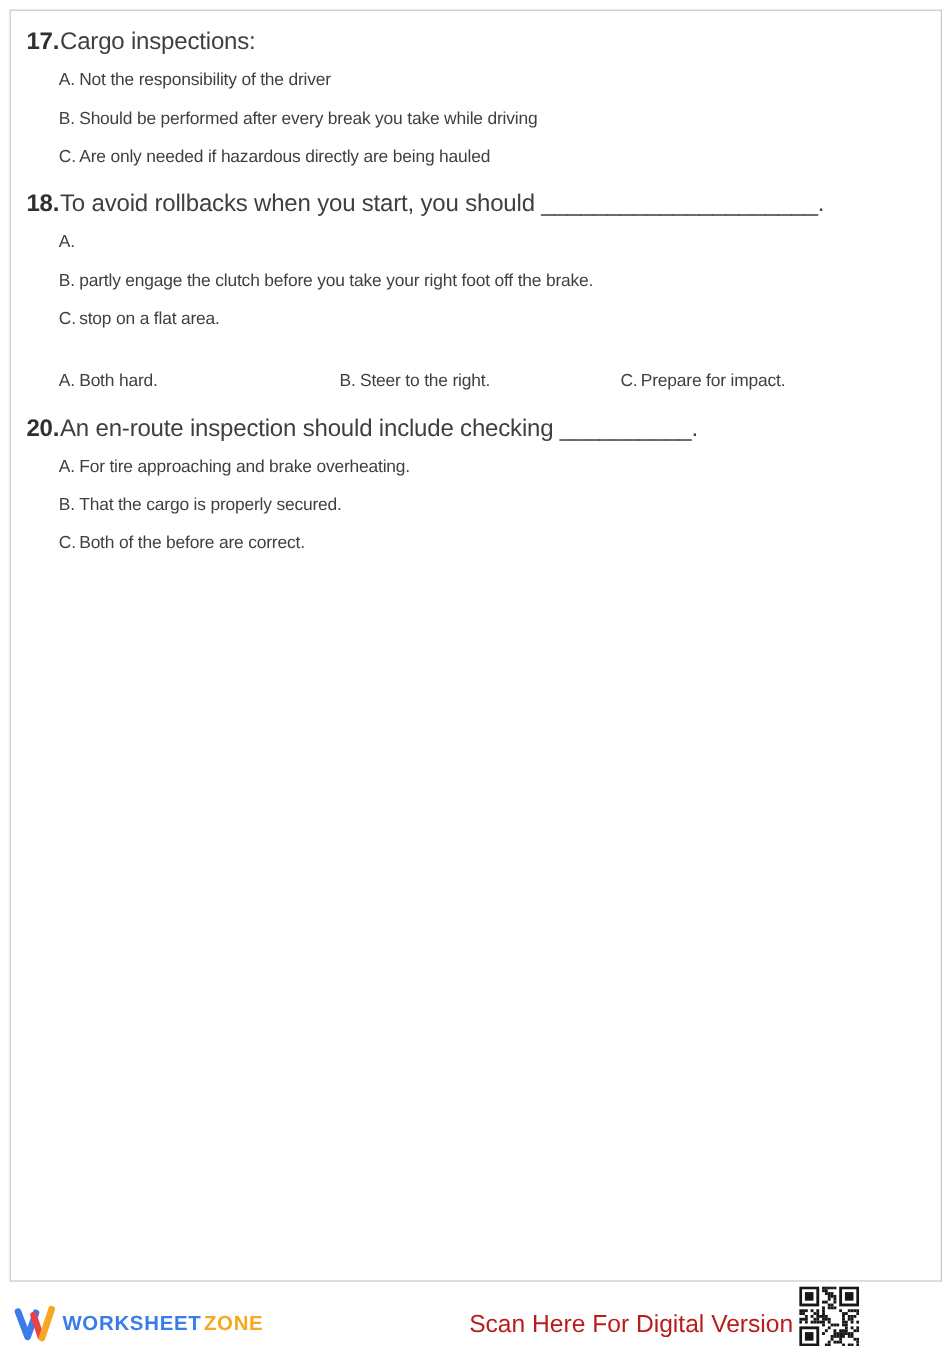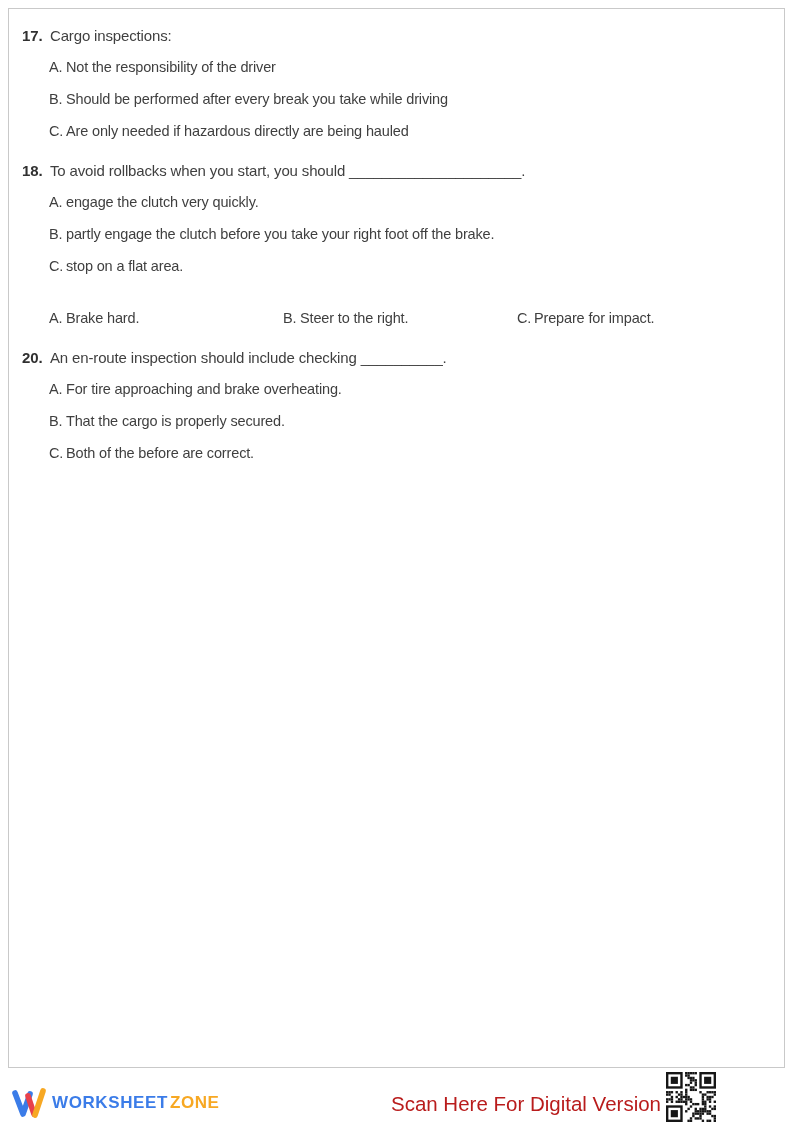--- a/index.html
+++ b/index.html
@@ -14,21 +14,21 @@
   .sheet {
     position: absolute;
     left: 8px; top: 8px;
     width: 777px; height: 1060px;
     border: 1px solid #c9c9c9;
     background: #fff;
     padding: 17px 12px 0 13px;
   }
   .question { margin-top: 20px; color: #3f3f3f; }
   .question:first-child { margin-top: 0; }
-  .q-head { display: flex; font-size: 15px; line-height: 19px; letter-spacing: -0.15px; }
+  .q-head { display: flex; font-size: 20px; line-height: 19px; letter-spacing: -0.15px; }
   .q-num { font-weight: 700; width: 28px; flex: 0 0 28px; color: #303030; }
   .q-text { max-width: 700px; }
   .q-options { margin-left: 27px; }
   .option { display: flex; margin-top: 13px; font-size: 14.5px; line-height: 19px; letter-spacing: -0.15px; }
   .opt-letter { width: 17px; flex: 0 0 17px; }
   .q-options.inline { display: flex; }
   .q-options.inline .option { width: 234px; flex: 0 0 234px; }
   .q-options.inline .option:last-child { width: auto; flex: 0 0 auto; }
 
   .footer {
@@ -88,40 +88,39 @@
   </div>
 
   <div class="question">
     <div class="q-head">
       <span class="q-num">18.</span>
       <span class="q-text">To avoid rollbacks when you start, you should _____________________.</span>
     </div>
     <div class="q-options">
   <div class="option">
     <span class="opt-letter">A.</span>
-    <span class="opt-text">engage the clutch very quickly.</span>
   </div>
 
   <div class="option">
     <span class="opt-letter">B.</span>
     <span class="opt-text">partly engage the clutch before you take your right foot off the brake.</span>
   </div>
 
   <div class="option">
     <span class="opt-letter">C.</span>
     <span class="opt-text">stop on a flat area.</span>
   </div>
 </div>
   </div>
 
   <div class="question">
     <div class="q-options inline">
   <div class="option">
     <span class="opt-letter">A.</span>
-    <span class="opt-text">Brake hard.</span>
+    <span class="opt-text">Both hard.</span>
   </div>
 
   <div class="option">
     <span class="opt-letter">B.</span>
     <span class="opt-text">Steer to the right.</span>
   </div>
 
   <div class="option">
     <span class="opt-letter">C.</span>
     <span class="opt-text">Prepare for impact.</span>

